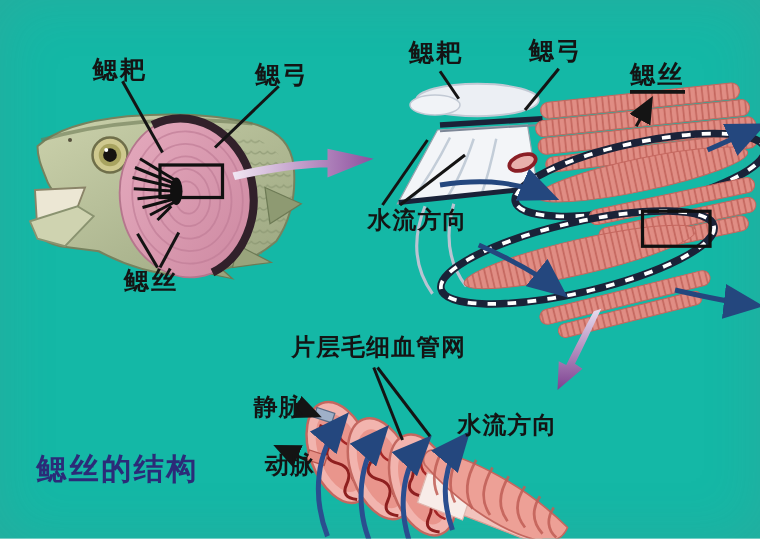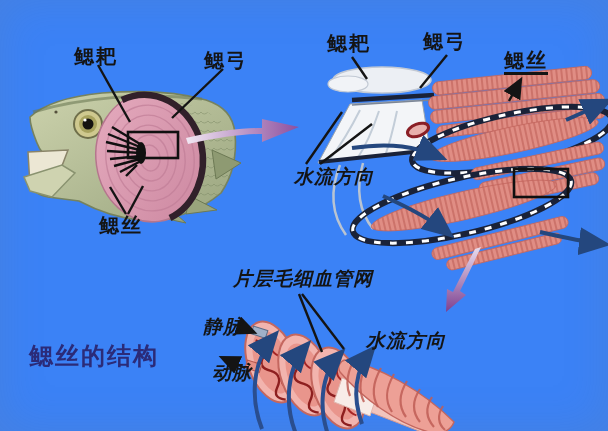--- a/index.html
+++ b/index.html
@@ -1,29 +1,29 @@
 <!DOCTYPE html>
 <html><head>
 <meta charset="utf-8">
 <style>
   html,body{margin:0;padding:0;background:#ffffff;}
   #stage{
     position:relative;width:608px;height:431px;overflow:hidden;
-    background:#3b82f6;
+    background:#14b8a6;
     box-shadow:inset 0 0 46px rgba(120,120,120,.18);
     font-family:"Liberation Sans","DejaVu Sans",sans-serif;
   }
   #art{position:absolute;left:0;top:0;z-index:1;}
   .lbl{
     position:absolute;z-index:3;font-weight:700;color:#141414;
     white-space:nowrap;line-height:1;
   }
-  .s19{font-size:19px;letter-spacing:1px;font-style:italic;}
+  .s19{font-size:19px;letter-spacing:1px;}
   .s20{font-size:20px;letter-spacing:2px;}
-  .cap{font-size:19px;letter-spacing:1px;font-style:italic;}
+  .cap{font-size:19px;letter-spacing:1px;}
   .underlined{border-bottom:3px solid #141414;padding-bottom:2px;}
   .title{font-size:24px;letter-spacing:2px;color:#2b2b78;}
 </style>
 </head>
 <body>
 
 <div id="stage">
 
 <svg id="art" width="608" height="431" viewBox="0 0 608 431">
   <defs>
@@ -244,15 +244,15 @@
 <div class="lbl s20" style="left:327px;top:33px">鳃耙</div>
 <div class="lbl s20" style="left:423px;top:31px">鳃弓</div>
 <div class="lbl s20 underlined" style="left:504px;top:50px">鳃丝</div>
 <div class="lbl s19" style="left:294px;top:167px">水流方向</div>
 
 <div class="lbl cap" style="left:233px;top:269px">片层毛细血管网</div>
 <div class="lbl s19" style="left:203px;top:317px">静脉</div>
 <div class="lbl s19" style="left:212px;top:363px">动脉</div>
 <div class="lbl s19" style="left:366px;top:331px">水流方向</div>
 
-<div class="lbl title" style="left:29px;top:344px">鳃丝的结构</div>
+<div class="lbl title" style="left:29px;top:364px">鳃丝的结构</div>
 
 </div>
 
 </body></html>

